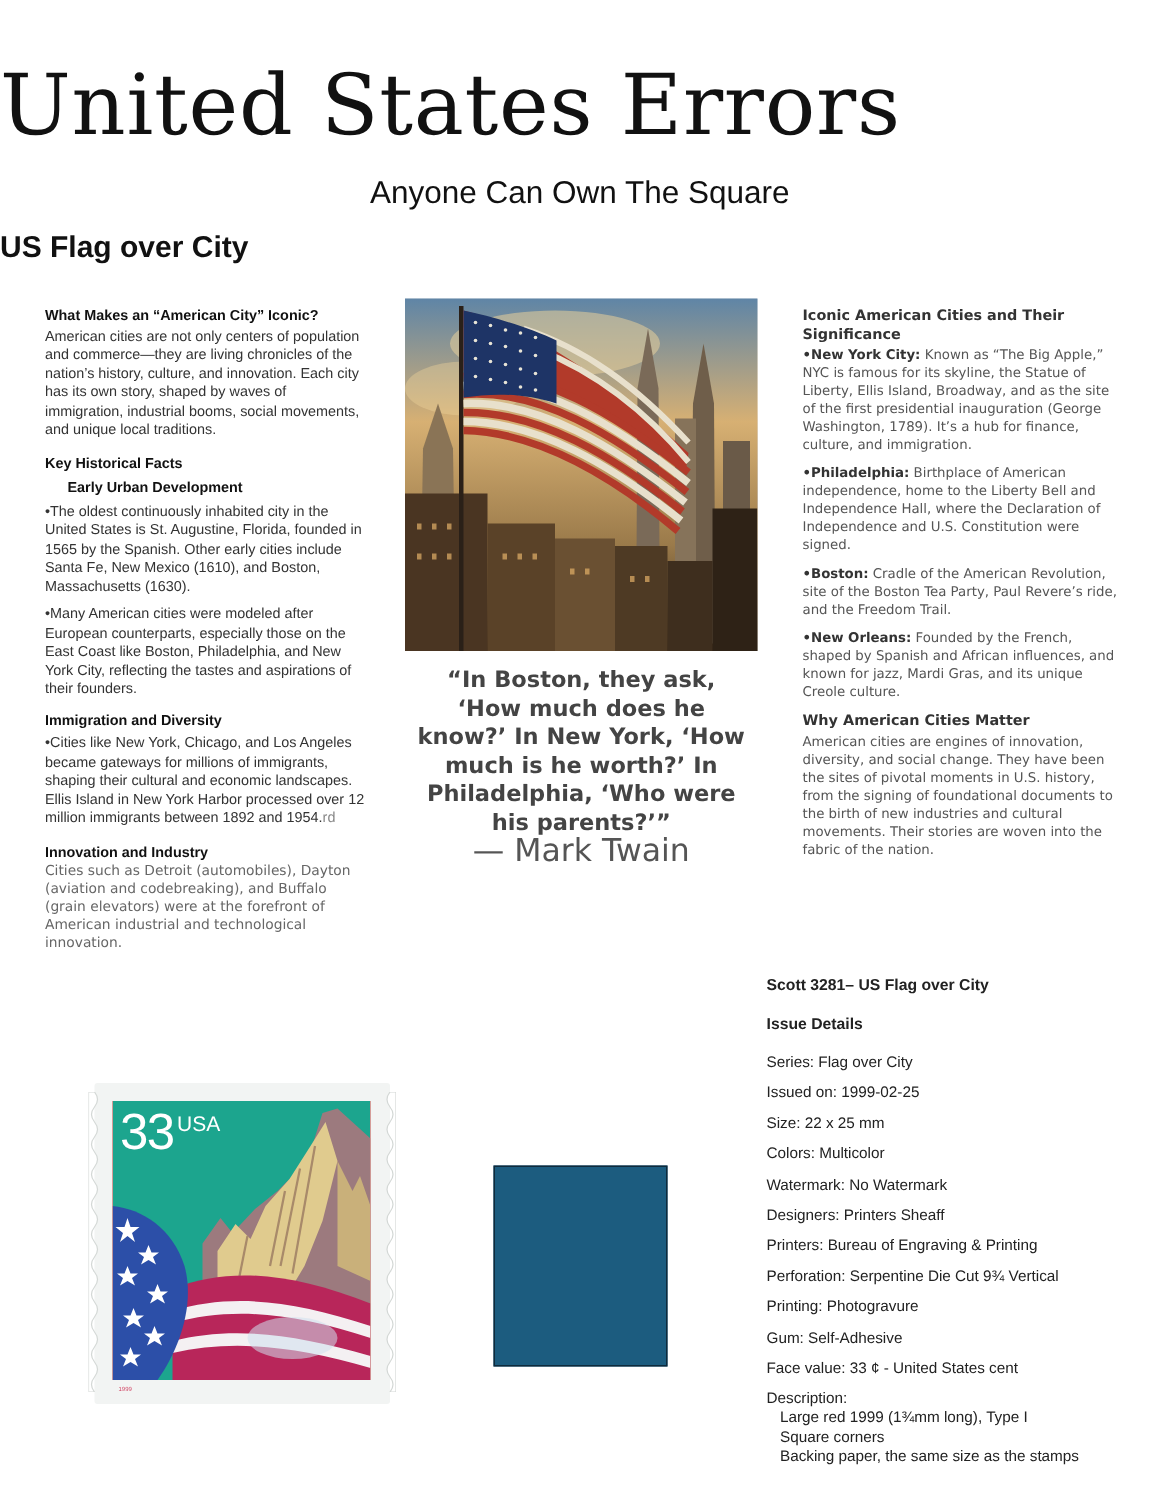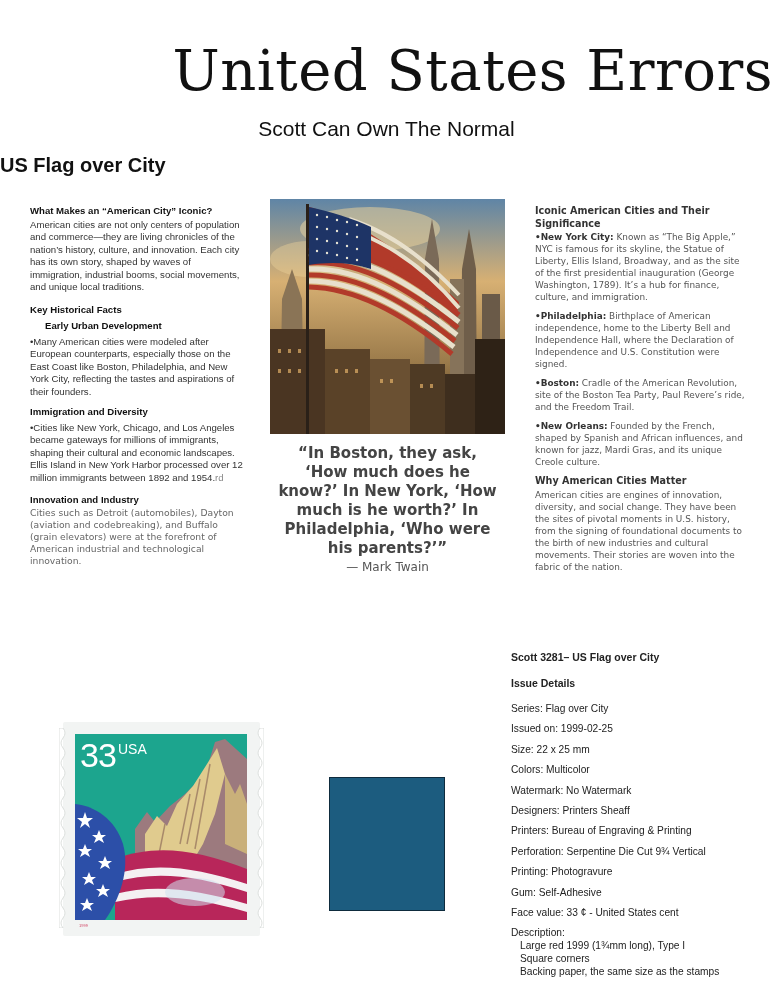--- a/index.html
+++ b/index.html
@@ -1,20 +1,20 @@
 <!DOCTYPE html>
 <html><head>
   <meta charset="utf-8">
   <style>
     * { box-sizing: border-box; margin: 0; padding: 0; }
     html, body { width: 773px; height: 1000px; background: #ffffff; overflow: hidden; }
     body { position: relative; font-family: "Liberation Sans", sans-serif; color: #222; }
 
     .title {
-      position: absolute; left: 0; top: 38px; width: 773px; text-align: right;
+      position: absolute; left: 0; top: 38px; width: 773px; text-align: left;
       font-family: "DejaVu Serif", "Liberation Serif", serif; font-size: 56px; font-weight: normal;
       color: #111; letter-spacing: 0.5px;
     }
     .subtitle {
       position: absolute; left: 0; top: 117px; width: 773px; text-align: center;
       font-family: "Liberation Sans", sans-serif; font-size: 21px; color: #111;
     }
     .stamp-name {
       position: absolute; left: 0; top: 154px; width: 773px; text-align: left;
       font-family: "Liberation Sans", sans-serif; font-size: 20px; font-weight: bold; color: #111;
@@ -33,21 +33,21 @@
       position: absolute; left: 270px; top: 199px; width: 235px; height: 235px; overflow: hidden;
       background: linear-gradient(180deg, #6a8aa8 0%, #c9a46a 30%, #8a6a3e 55%, #3a2a1a 100%);
     }
 
     
     .quote {
       position: absolute; left: 275px; top: 444px; width: 225px; text-align: center;
       font-family: "DejaVu Sans", sans-serif; font-weight: bold; font-size: 15px; line-height: 19px; color: #444;
     }
     .quote-author {
-      display: block; font-weight: normal; color: #555; font-size: 12px;
+      display: block; font-weight: normal; color: #555; font-size: 21px;
     }
 
     
     .right-col { position: absolute; left: 535px; top: 205px; width: 212px; font-family: "DejaVu Sans", sans-serif; font-size: 8.9px; line-height: 12px; color: #555; }
     .right-col h3 { font-size: 9.6px; font-weight: bold; color: #333; line-height: 12.5px; margin-bottom: 1px; }
     .right-col p { margin-bottom: 7px; }
     .right-col b { color: #333; }
 
     
     .details { position: absolute; left: 511px; top: 647px; width: 250px; font-family: "Liberation Sans", sans-serif; font-size: 10.2px; color: #222; }
@@ -67,29 +67,30 @@
     .stamp-usa { position: absolute; left: 43px; top: 8px; color: #ffffff; font-family: "Liberation Sans", sans-serif; font-size: 14px; line-height: 14px; }
     .stamp-year { position: absolute; left: 16px; top: 201px; font-size: 4px; color: #d04060; }
 
     
     .blue-square { position: absolute; left: 329px; top: 777px; width: 116px; height: 134px; background: #1c5c7f; border: 1.5px solid #0e2b3d; }
   </style>
 </head>
 <body>
 
 <h1 class="title">United States Errors</h1>
-<div class="subtitle">Scott Can Own The Normal</div>
+<div class="subtitle">Anyone Can Own The Square</div>
 <h2 class="stamp-name">US Flag over City</h2>
 
 <div class="left-col">
   <h3>What Makes an “American City” Iconic?</h3>
   <p>American cities are not only centers of population and commerce—they are living chronicles of the nation’s history, culture, and innovation. Each city has its own story, shaped by waves of immigration, industrial booms, social movements, and unique local traditions.</p>
   <h4 style="margin-top:10px;">Key Historical Facts</h4>
 
   <h4 style="margin-top:4px;padding-left:15px;">Early Urban Development</h4>
+  <p>•The oldest continuously inhabited city in the United States is St. Augustine, Florida, founded in 1565 by the Spanish. Other early cities include Santa Fe, New Mexico (1610), and Boston, Massachusetts (1630).</p>
   <p>•Many American cities were modeled after European counterparts, especially those on the East Coast like Boston, Philadelphia, and New York City, reflecting the tastes and aspirations of their founders.</p>
 
   <h4>Immigration and Diversity</h4>
   <p><span>•Cities like New York, Chicago, and Los Angeles became gateways for millions of immigrants, shaping their cultural and economic landscapes. Ellis Island in New York Harbor processed over 12 million immigrants between 1892 and 1954.</span><span class="faint">rd</span></p>
 
   <h4 style="margin-top:10px;margin-bottom:0;">Innovation and Industry</h4>
   <p class="light">Cities such as Detroit (automobiles), Dayton (aviation and codebreaking), and Buffalo (grain elevators) were at the forefront of American industrial and technological innovation.</p>
 </div>
 
 <div class="hero">

